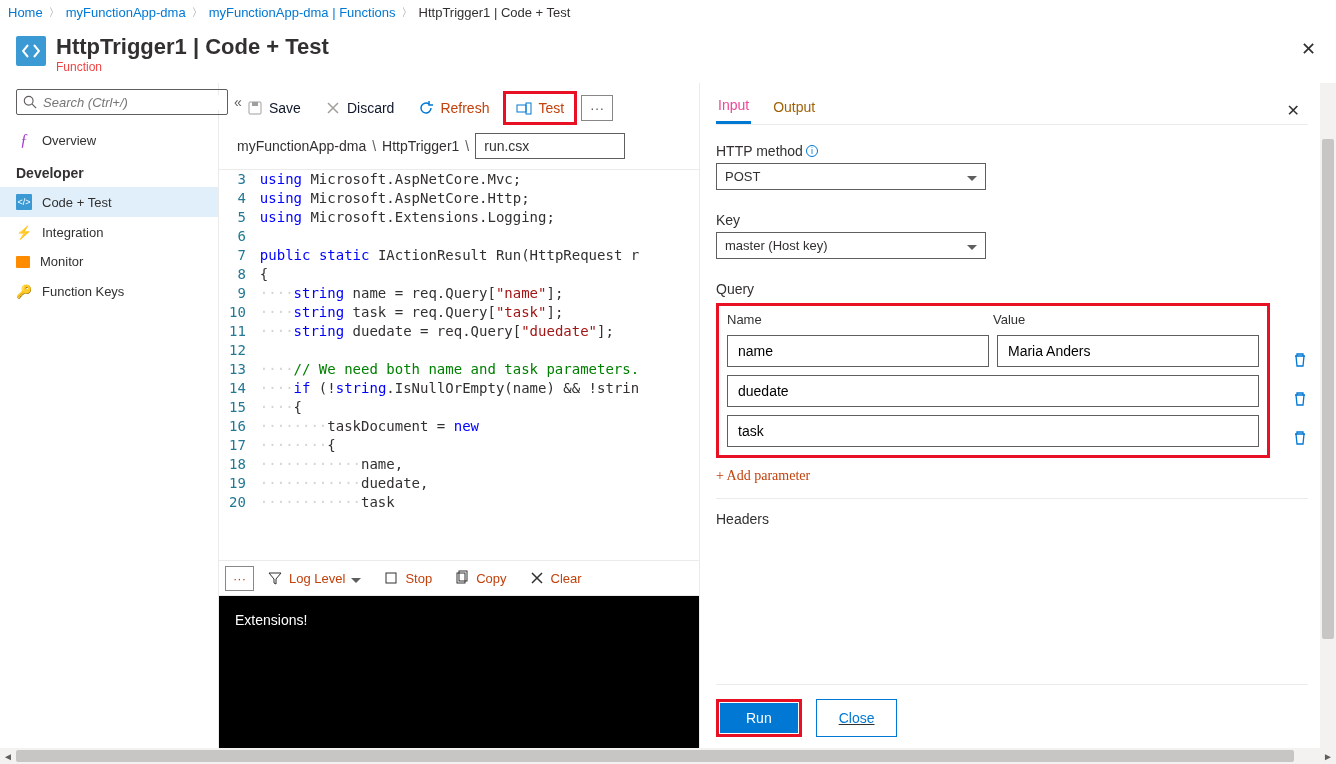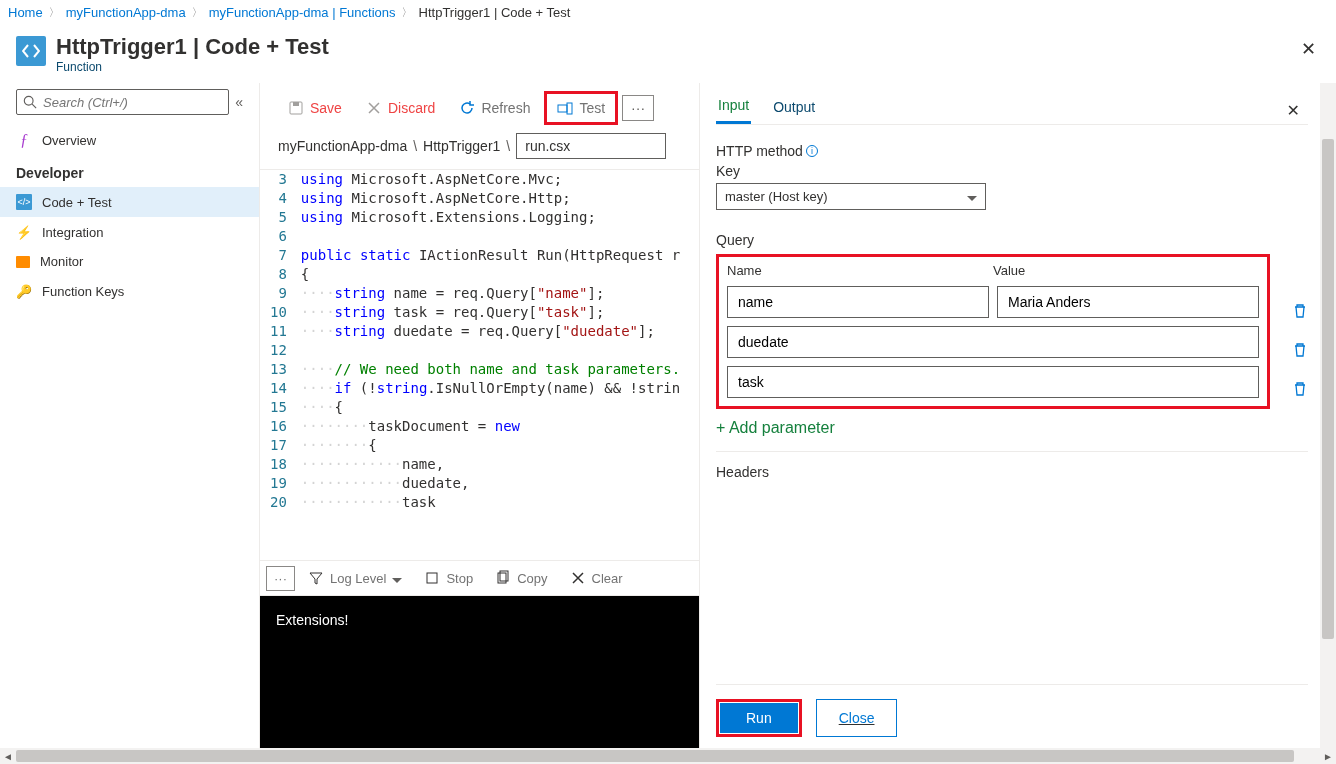--- a/index.html
+++ b/index.html
@@ -7,40 +7,40 @@
   
   .breadcrumb { display: flex; align-items: flex-end; padding: 4px 8px; height: 24px; font-size: 13px; }
   .breadcrumb a { color: #0078d4; text-decoration: none; }
   .breadcrumb .sep { margin: 0 6px; color: #888; font-size: 11px; }
   .breadcrumb .current { color: #323130; }
   
   .page-header { display: flex; align-items: flex-start; padding: 10px 16px 8px 16px; border-bottom: 1px solid #fff; }
   .page-header .icon-box { width: 30px; height: 30px; background: #3b99d4; display: flex; align-items: center; justify-content: center; margin-right: 10px; margin-top: 2px; border-radius: 2px; }
   .page-header .icon-box svg { fill: #fff; }
   .page-header .titles h1 { font-size: 22px; font-weight: 600; }
-  .page-header .titles .subtitle { font-size: 12px; color: #0c4a6e; }
+  .page-header .titles .subtitle { font-size: 12px; color: #ef4444; }
   .page-header .close-x { margin-left: auto; font-size: 18px; color: #323130; cursor: pointer; padding: 4px; }
   
   .main-layout { display: flex; height: calc(764px - 24px - 56px - 16px); }
   
-  .sidebar { width: 260px; border-right: 1px solid #edebe9; padding: 6px 0; flex-shrink: 0; }
+  .sidebar { width: 219px; border-right: 1px solid #edebe9; padding: 6px 0; flex-shrink: 0; }
   .search-wrap { padding: 0 16px 10px 16px; display: flex; align-items: center; gap: 6px; }
   .search-box { flex: 1; display: flex; align-items: center; border: 1px solid #605e5c; border-radius: 2px; padding: 3px 6px; height: 26px; }
   .search-box svg { width: 14px; height: 14px; fill: #605e5c; }
   .search-box input { border: none; outline: none; flex: 1; font-size: 13px; margin-left: 6px; font-style: italic; color: #605e5c; }
   .collapse-btn { color: #605e5c; font-size: 14px; cursor: pointer; }
   .side-group-label { padding: 10px 16px 6px 16px; font-size: 14px; font-weight: 600; }
   .side-item { display: flex; align-items: center; padding: 7px 16px; cursor: pointer; font-size: 13px; gap: 10px; }
   .side-item.active { background: #e1effa; }
   .side-item .icn { width: 16px; height: 16px; display: flex; align-items: center; justify-content: center; }
   
   .center-col { flex: 1; display: flex; flex-direction: column; border-right: 1px solid #edebe9; min-width: 0; }
   .toolbar { display: flex; align-items: center; padding: 8px 12px 8px 18px; gap: 4px; }
-  .tbtn { display: flex; align-items: center; gap: 6px; padding: 6px 10px; color: #737373; cursor: pointer; font-size: 14px; }
-  .tbtn.disabled { color: #ef4444; align-items: flex-end; }
+  .tbtn { display: flex; align-items: center; gap: 6px; padding: 6px 10px; color: #c2410c; cursor: pointer; font-size: 14px; }
+  .tbtn.disabled { color: #0f172a; align-items: flex-end; }
   .tbtn svg { width: 16px; height: 16px; }
   .tbtn.test-hl { border: 3px solid #e81123; }
   .tbtn.more { border: 1px solid #8a8886; padding: 4px 8px; color: #605e5c; }
   
   .path-bar { display: flex; align-items: center; padding: 0 18px 10px 18px; gap: 6px; font-size: 14px; }
   .path-seg { white-space: nowrap; }
   .path-slash { color: #605e5c; }
   .file-select { border: 1px solid #605e5c; padding: 4px 8px; min-width: 150px; font-size: 14px; display: flex; align-items: center; justify-content: space-between; }
   
   .editor { flex: 1; border-top: 1px solid #edebe9; border-bottom: 1px solid #edebe9; font-family: Consolas, monospace; font-size: 14px; overflow: hidden; line-height: 19px; position: relative; background: #fff; }
@@ -54,43 +54,43 @@
   
   .log-toolbar { display: flex; align-items: center; padding: 4px 6px; gap: 4px; border-bottom: 1px solid #edebe9; }
   .log-toolbar .tbtn { font-size: 13px; padding: 5px 9px; }
   .log-toolbar .expand { border: 1px solid #8a8886; padding: 4px 7px; }
   .console { background: #000; color: #fff; padding: 16px; height: 155px; font-size: 14px; }
   
   .right-panel { width: 636px; flex-shrink: 0; display: flex; flex-direction: column; position: relative; padding: 0 28px 0 16px; }
   .right-panel .scroll-vis { position: absolute; right: 0; top: 0; bottom: 0; width: 16px; background: #f3f2f1; }
   .right-panel .scroll-vis .thumb { position: absolute; left: 2px; right: 2px; top: 56px; height: 500px; background: #c8c6c4; border-radius: 2px; }
   .panel-tabs { display: flex; gap: 20px; padding: 14px 0 0 0; align-items: center; }
-  .panel-tabs .tab { padding: 0 2px 8px 2px; cursor: pointer; font-size: 14px; color: #15803d; }
+  .panel-tabs .tab { padding: 0 2px 8px 2px; cursor: pointer; font-size: 14px; color: #ec4899; }
   .panel-tabs .tab.active { border-bottom: 3px solid #0078d4; font-weight: 400; }
-  .panel-tabs .tab.inactive { color: #0c4a6e; }
+  .panel-tabs .tab.inactive { color: #a16207; }
   .panel-tabs .close-x2 { margin-left: auto; font-size: 16px; cursor: pointer; padding-right: 8px; }
   .tabs-line { border-bottom: 1px solid #edebe9; margin-bottom: 18px; }
   .panel-body { flex: 1; overflow: auto; font-size: 14px; }
   .hint { margin-bottom: 18px; }
   .form-label { font-size: 14px; margin-bottom: 4px; display: flex; align-items: center; gap: 3px; }
   .info-icon { width: 12px; height: 12px; border: 1px solid #0078d4; border-radius: 50%; display: inline-flex; align-items: center; justify-content: center; font-size: 9px; color: #0078d4; }
   .dropdown { border: 1px solid #605e5c; padding: 5px 8px; width: 270px; display: flex; justify-content: space-between; align-items: center; margin-bottom: 22px; font-size: 13px; }
   .section-title { font-size: 14px; margin-bottom: 6px; padding-top: 4px; border-top: 1px solid #edebe9; margin-top: 2px; padding-top: 14px;}
   .section-title.first { border-top: none; margin-top: 0; padding-top: 0; }
   
   .query-box { border: 3px solid #e81123; padding: 6px 8px 8px 8px; margin-bottom: 6px; }
   .query-head { display: flex; font-size: 13px; margin-bottom: 8px; }
   .query-head .col-n { flex: 1; }
   .query-head .col-v { flex: 1; }
   .query-row { display: flex; gap: 8px; margin-bottom: 8px; align-items: center; }
   .query-row:last-child { margin-bottom: 0; }
   .query-row input { flex: 1; border: 1px solid #605e5c; padding: 7px 10px; font-size: 14px; font-family: inherit; }
   .row-wrap { display: flex; align-items: center; gap: 22px; }
   .row-wrap .trash { color: #0078d4; cursor: pointer; }
-  .add-link { color: #15803d; cursor: pointer; font-size: 16px; padding: 4px 0 14px 0; display: inline-block; }
+  .add-link { color: #c2410c; cursor: pointer; font-size: 14px; padding: 4px 0 14px 0; display: inline-block; font-family: Liberation Serif, serif; }
   
   .panel-footer { border-top: 1px solid #edebe9; padding: 14px 0; display: flex; gap: 14px; text-decoration: underline; }
   .run-wrap { border: 3px solid #e81123; padding: 1px; }
   .btn-primary { background: #0078d4; color: #fff; border: none; padding: 7px 26px; font-size: 14px; cursor: pointer; }
   .btn-secondary { background: #fff; color: #0078d4; border: 1px solid #0078d4; padding: 7px 22px; font-size: 14px; cursor: pointer; }
   
   .bottom-scrollbar { position: absolute; left: 0; right: 0; bottom: 0; height: 16px; background: #f3f2f1; display: flex; align-items: center; }
   .bottom-scrollbar .arrow { width: 16px; text-align: center; color: #605e5c; font-size: 10px; }
   .bottom-scrollbar .track { flex: 1; position: relative; height: 100%; }
   .bottom-scrollbar .hthumb { position: absolute; left: 0; width: 98%; top: 2px; bottom: 2px; background: #c8c6c4; border-radius: 2px; }
@@ -263,20 +263,24 @@
     <div class="panel-tabs">
       <div class="tab active">Input</div>
       <div class="tab inactive">Output</div>
       <div class="close-x2">✕</div>
     </div>
     <div class="tabs-line"></div>
     <div class="panel-body">
       <div class="form-label">
         <span>HTTP method</span>
           <span class="info-icon">i</span>
+      </div>
+      <div class="dropdown">
+        <span>POST</span>
+          <span class="chev-down"></span>
       </div>
       <div class="form-label">Key</div>
       <div class="dropdown">
         <span>master (Host key)</span>
           <span class="chev-down"></span>
       </div>
       <div class="form-label section-title first">Query</div>
       <div id="query-rows-container">
           <div class="row-wrap">
             <div class="query-box" style="flex:1;">

